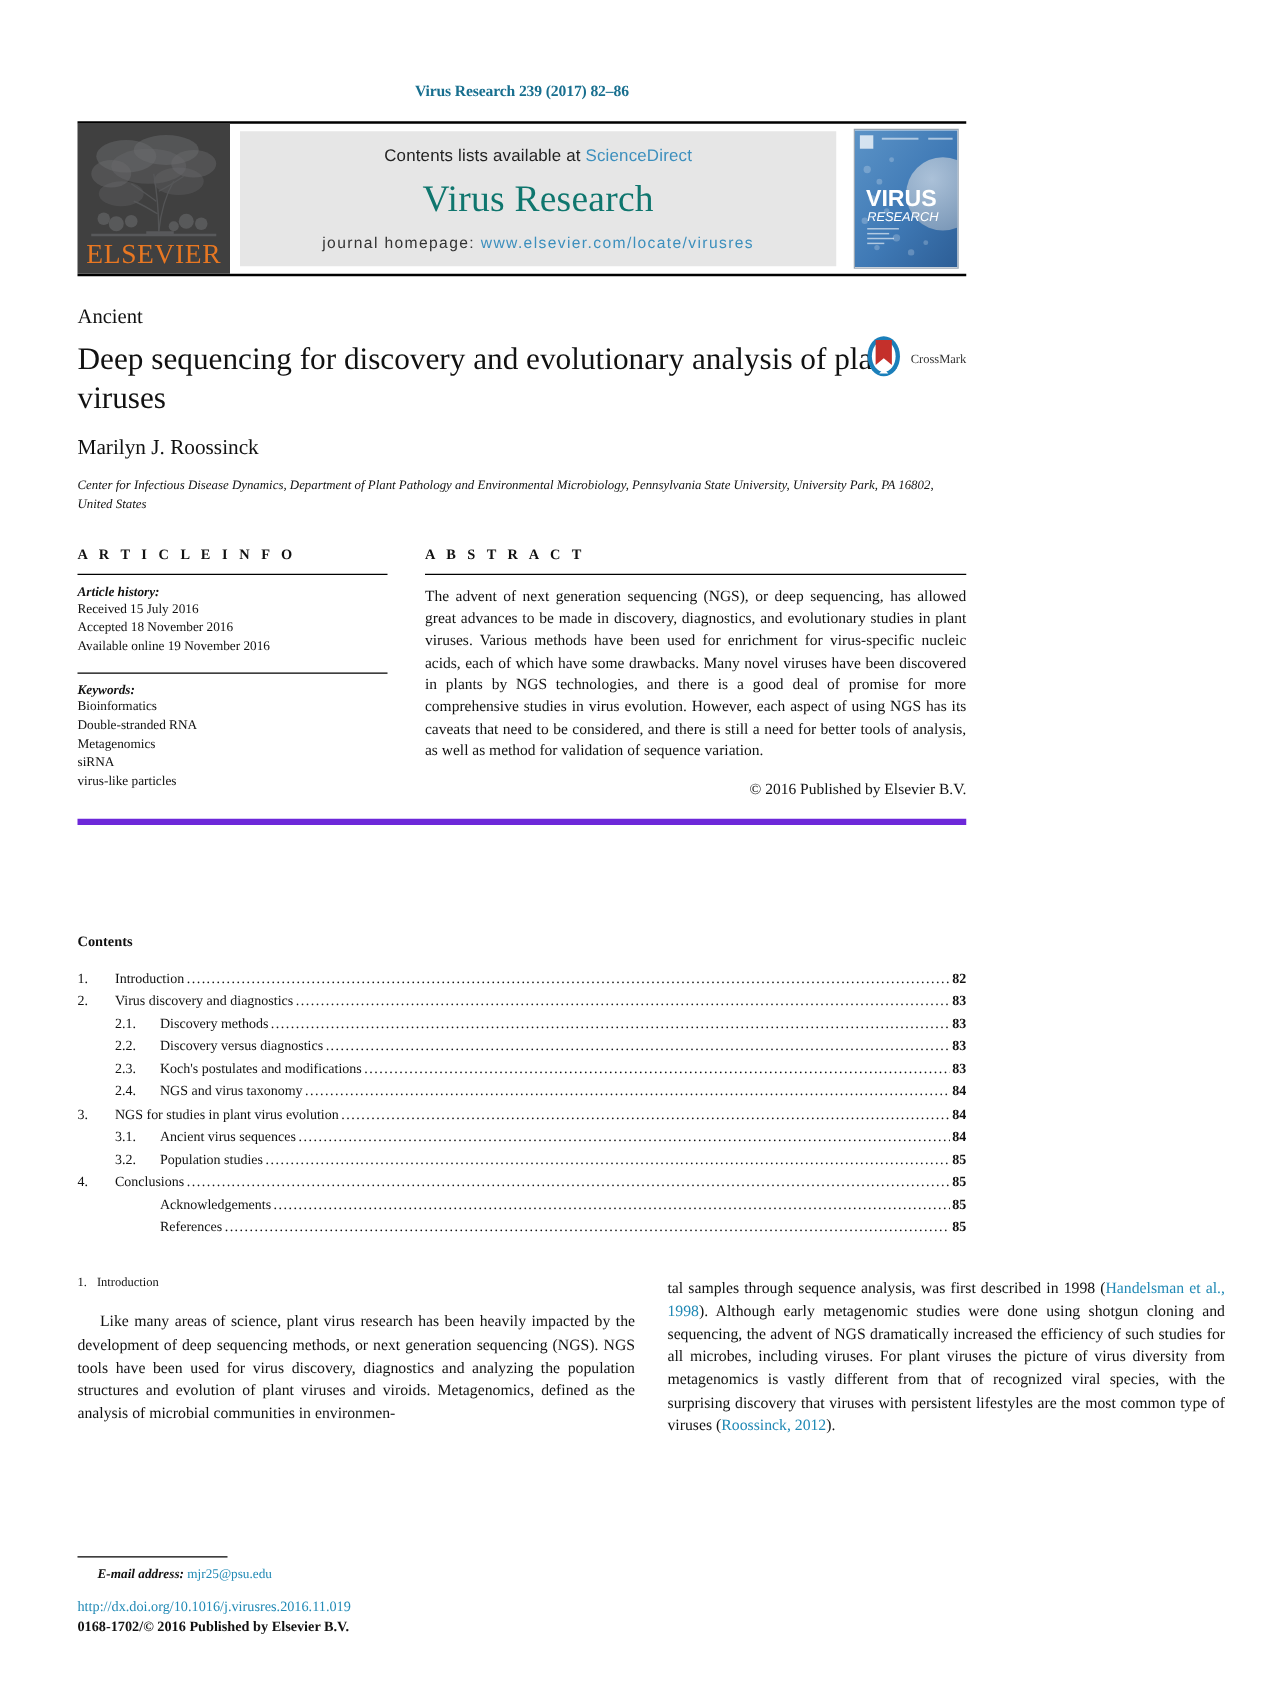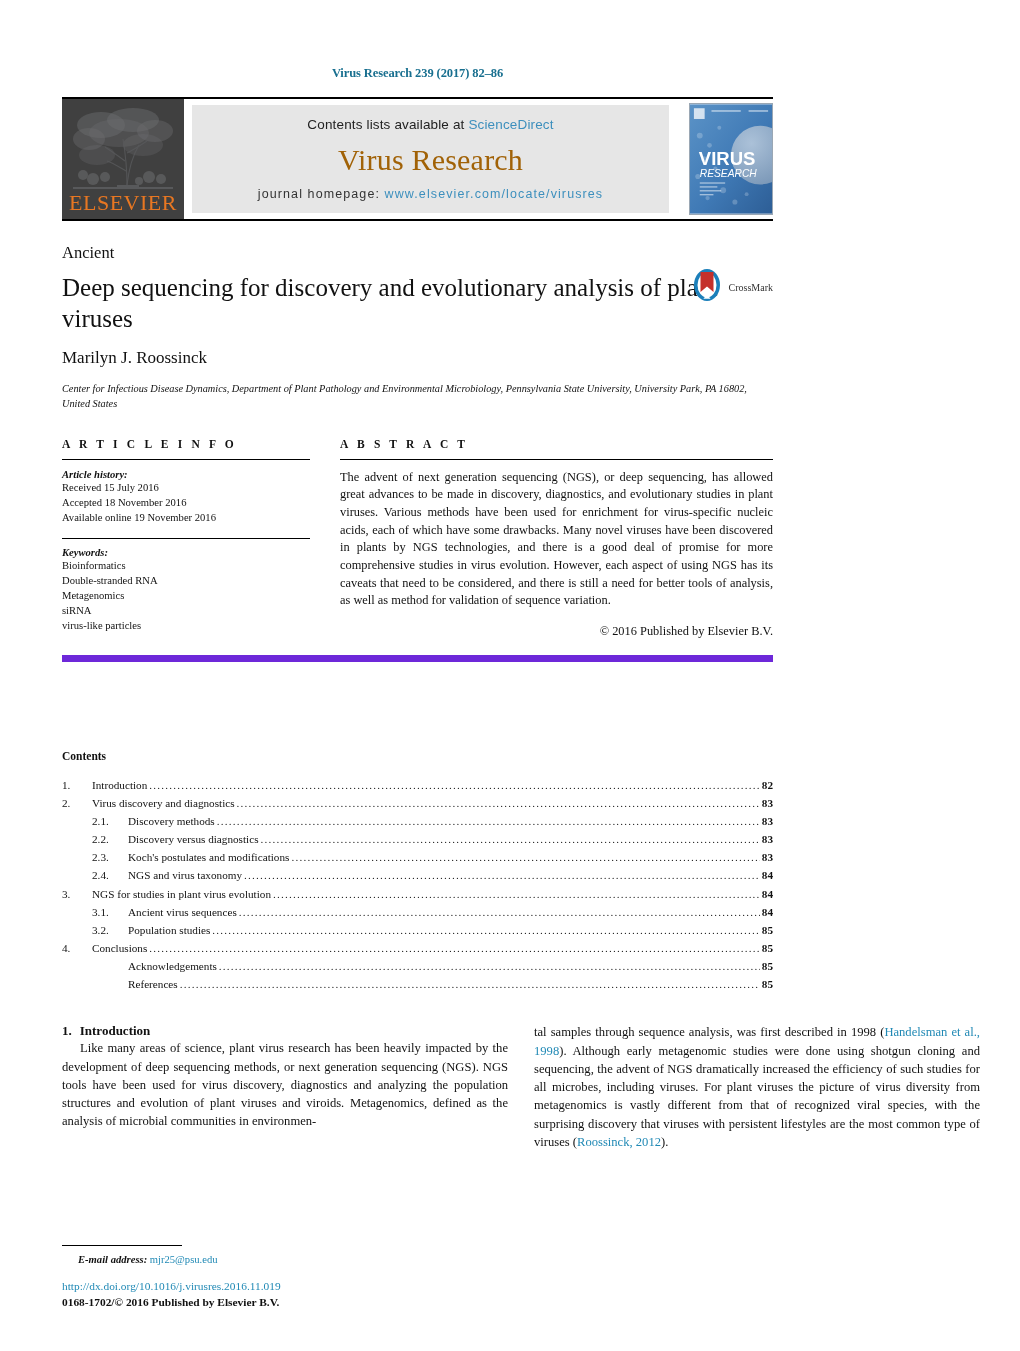--- a/index.html
+++ b/index.html
@@ -75,36 +75,36 @@
   .contents-line {
     font-family: "Liberation Sans", sans-serif;
     font-size: 13.5px;
     color: #222;
     letter-spacing: 0.15px;
   }
   .contents-line .sd { color: #3c8fbd; }
   .journal-name {
     font-family: "Liberation Serif", serif;
     font-size: 30px;
-    color: #a16207;
+    color: #0f766e;
     letter-spacing: 0.2px;
   }
   .homepage-line {
     font-family: "Liberation Sans", sans-serif;
     font-size: 12.5px;
     color: #333;
     letter-spacing: 1.1px;
   }
   .homepage-line .url { color: #3c8fbd; }
   .cover-box {
     width: 96px;
     flex: 0 0 96px;
     display: flex;
     align-items: center;
-    justify-content: flex-end;
+    justify-content: center;
   }
   .cover-img {
     width: 84px;
     height: 112px;
     border: 1px solid #9aa7b4;
     display: block;
   }
 
   
   .title-block {
@@ -152,21 +152,21 @@
     font-family: "Liberation Serif", serif;
     font-size: 10px;
     color: #333;
   }
 
   
   .info-abstract {
     margin: 26px 62px 0 62px;
     display: flex;
     gap: 30px;
-    border-bottom: 7px solid #6d28d9;
+    border-bottom: 5px solid #6d28d9;
     padding-bottom: 16px;
   }
   .col-info { width: 248px; flex: 0 0 248px; }
   .col-abstract { flex: 1 1 auto; }
   .sec-head {
     font-family: "Liberation Serif", serif;
     font-weight: bold;
     font-size: 11.5px;
     letter-spacing: 3.2px;
     color: #111;
@@ -245,22 +245,23 @@
 
   
   .body-area {
     margin: 30px 62px 0 62px;
     display: flex;
     gap: 26px;
   }
   .body-col { width: 446px; flex: 0 0 446px; }
   .body-head {
     font-family: "Liberation Serif", serif;
-    font-weight: bold;
-    font-size: 13px;
+    font-weight: normal;
+    font-size: 10px;
+    margin-bottom: 16px;
     color: #111;
   }
   .body-head .n { margin-right: 8px; }
   .body-p {
     font-family: "Liberation Serif", serif;
     font-size: 12.6px;
     line-height: 1.45;
     text-align: justify;
     color: #111;
     text-indent: 18px;

